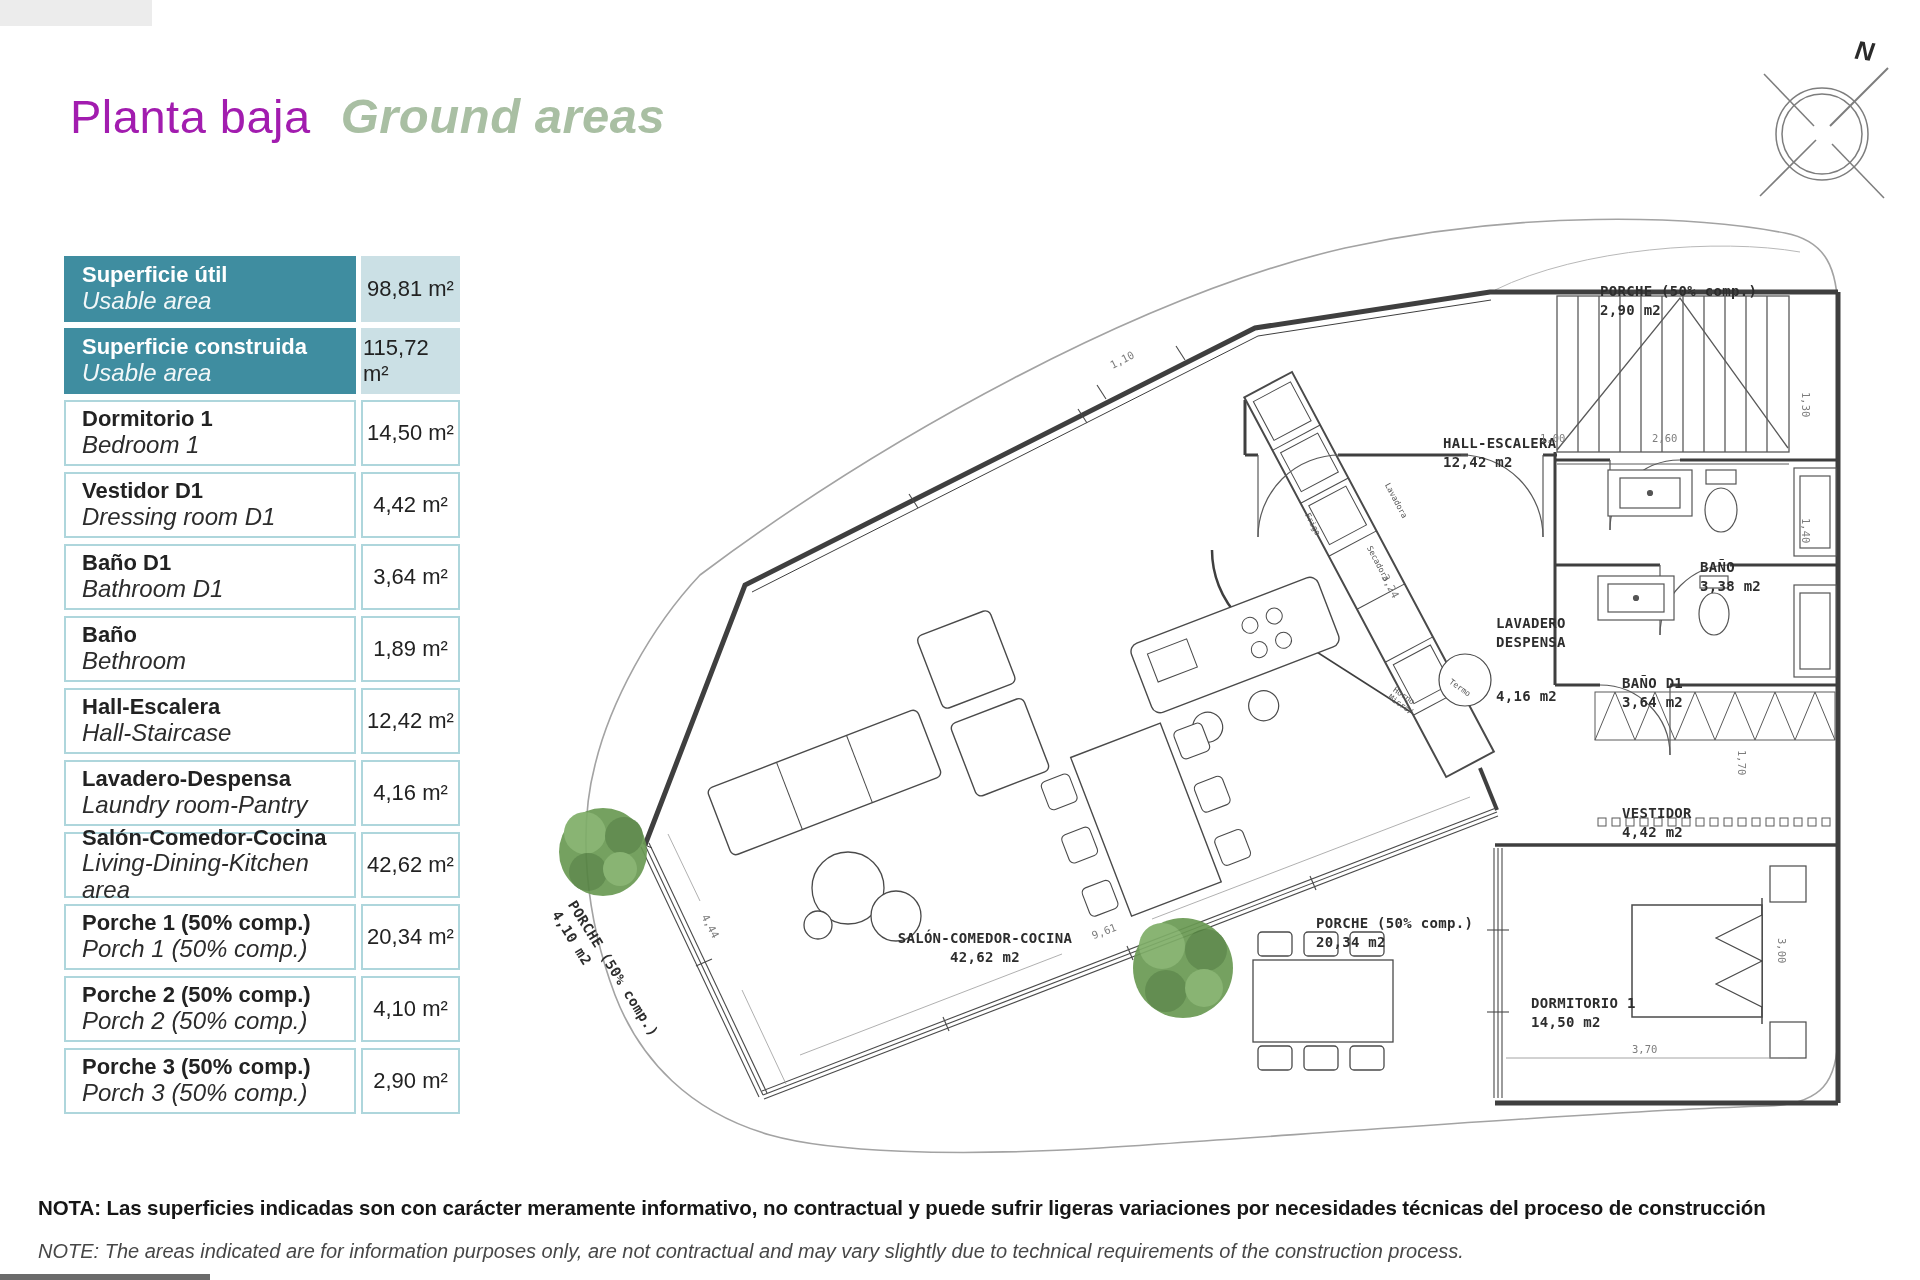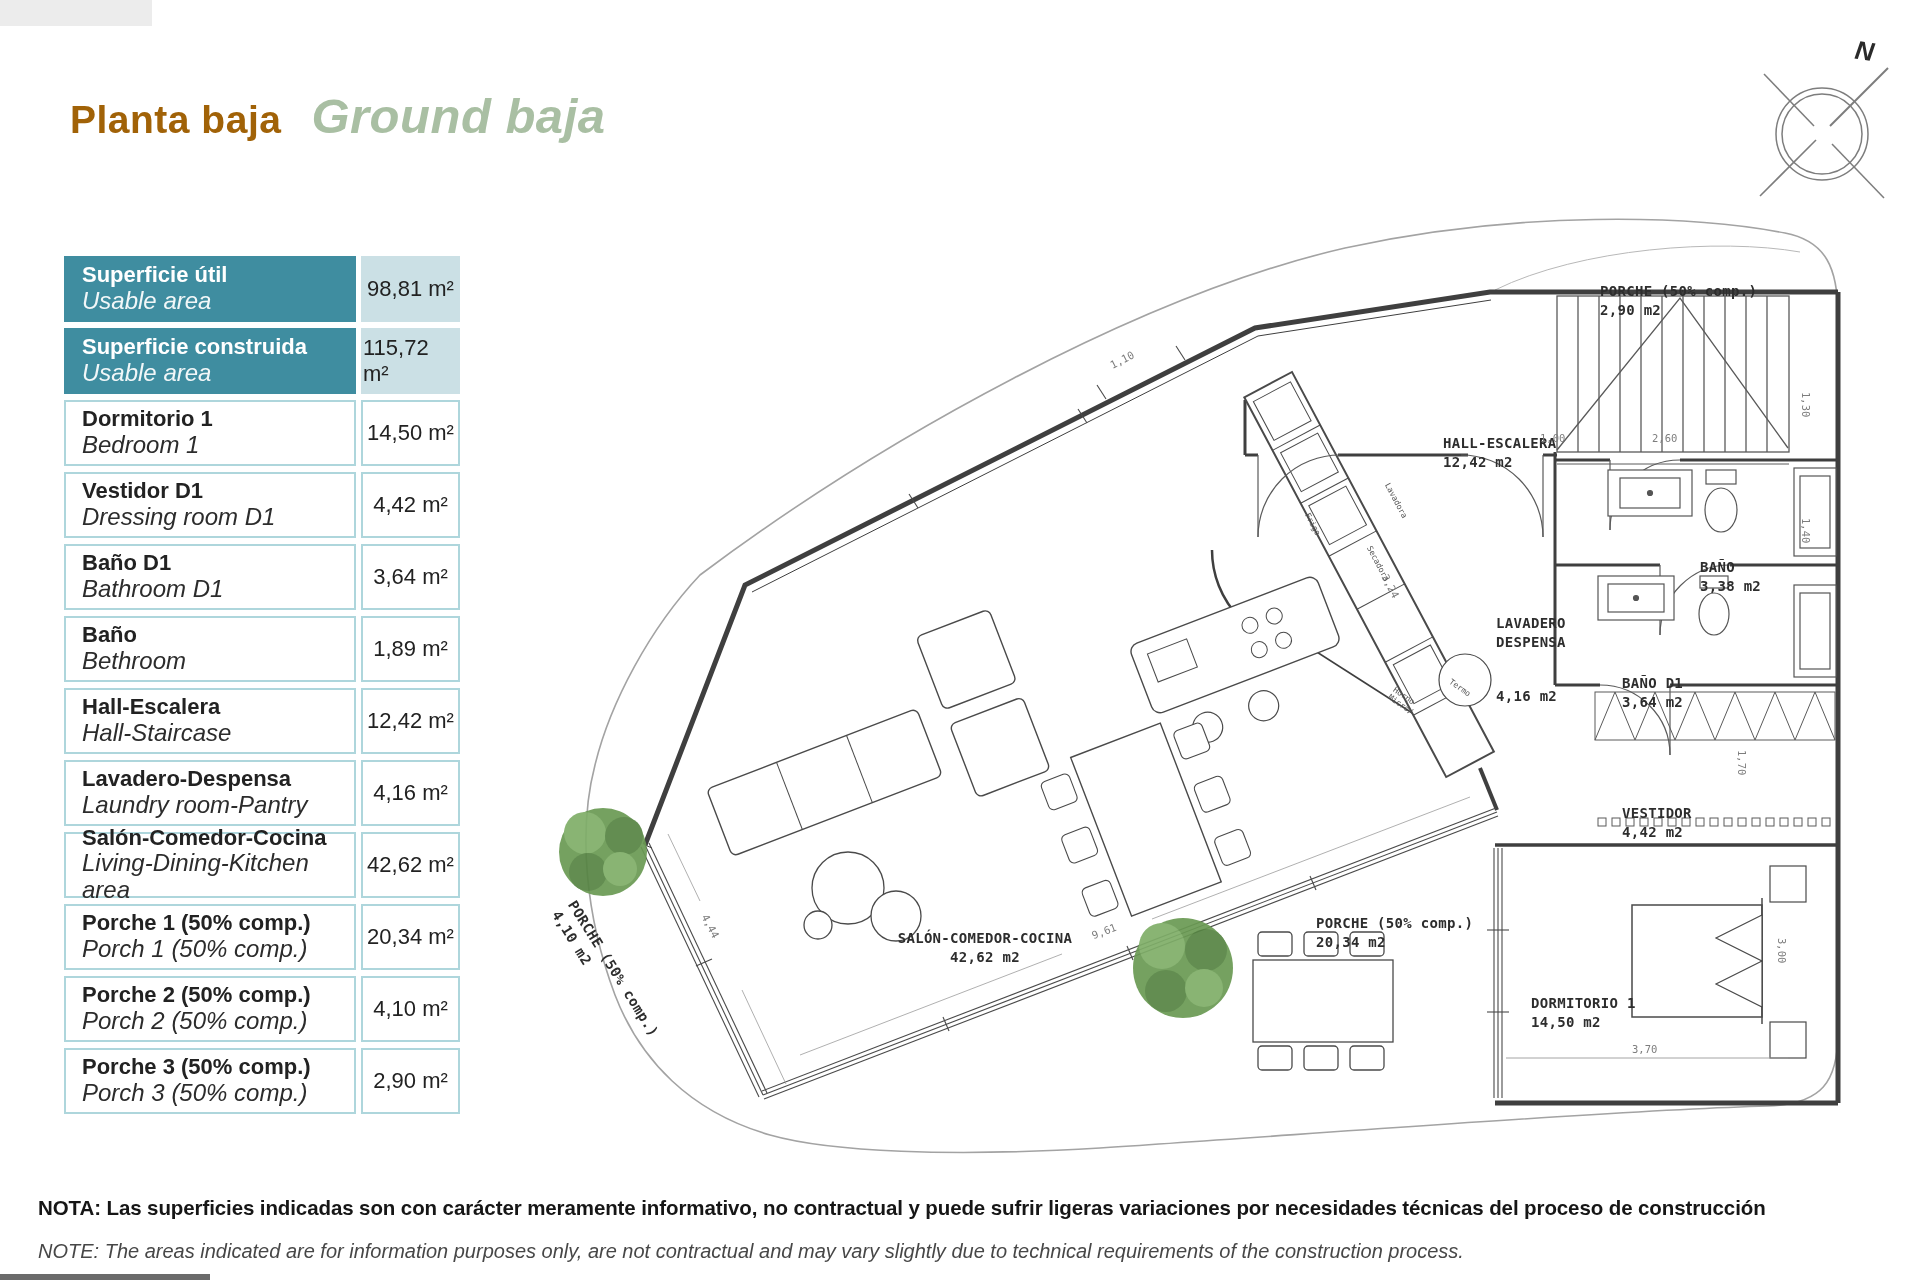--- a/index.html
+++ b/index.html
@@ -1,21 +1,21 @@
 <!DOCTYPE html>
 <html><head>
 <meta charset="utf-8">
 <style>
   html,body{margin:0;padding:0;background:#ffffff;}
   .page{position:relative;width:1920px;height:1280px;background:#fff;overflow:hidden;
         font-family:"Liberation Sans",sans-serif;}
 
   
   .title-row{position:absolute;left:70px;top:88px;display:flex;gap:30px;align-items:baseline;}
-  .title-es{font-size:39px;font-weight:700;color:#a16207;letter-spacing:.5px;}
+  .title-es{font-size:47px;font-weight:400;color:#a21caf;letter-spacing:.5px;}
   .title-en{font-size:49px;font-weight:600;font-style:italic;color:#a9bfa3;letter-spacing:.5px;}
 
   
   .area-table{position:absolute;left:64px;top:256px;width:420px;}
   .t-row{display:flex;margin-bottom:6px;height:66px;}
   .t-label{width:292px;box-sizing:border-box;padding-left:16px;display:flex;flex-direction:column;
            justify-content:center;background:#fff;border:2px solid #aed6dc;}
   .t-value{width:99px;box-sizing:border-box;margin-left:5px;display:flex;align-items:center;
            justify-content:center;font-size:22px;color:#222;background:#fff;border:2px solid #aed6dc;}
   .t-row .es{font-size:22px;font-weight:700;color:#222;line-height:1.12;}
@@ -51,21 +51,21 @@
 </style>
 </head>
 <body>
 
 <div class="page">
 
   <div class="corner-artifact-top"></div>
 
   <div class="title-row">
     <span class="title-es">Planta baja</span>
-    <span class="title-en">Ground baja</span>
+    <span class="title-en">Ground areas</span>
   </div>
 
   <svg style="left:1742px;top:30px" width="180" height="180" viewBox="0 0 180 180">
     <g stroke="#7d7d7d" stroke-width="1.5" fill="none">
       <circle cx="80" cy="104" r="40"></circle>
       <circle cx="80" cy="104" r="46"></circle>
       <line x1="18" y1="166" x2="74" y2="110" stroke-width="1.6"></line>
       <line x1="88" y1="96" x2="146" y2="38" stroke-width="2"></line>
       <line x1="22" y1="44" x2="72" y2="96"></line>
       <line x1="90" y1="114" x2="142" y2="168"></line>

